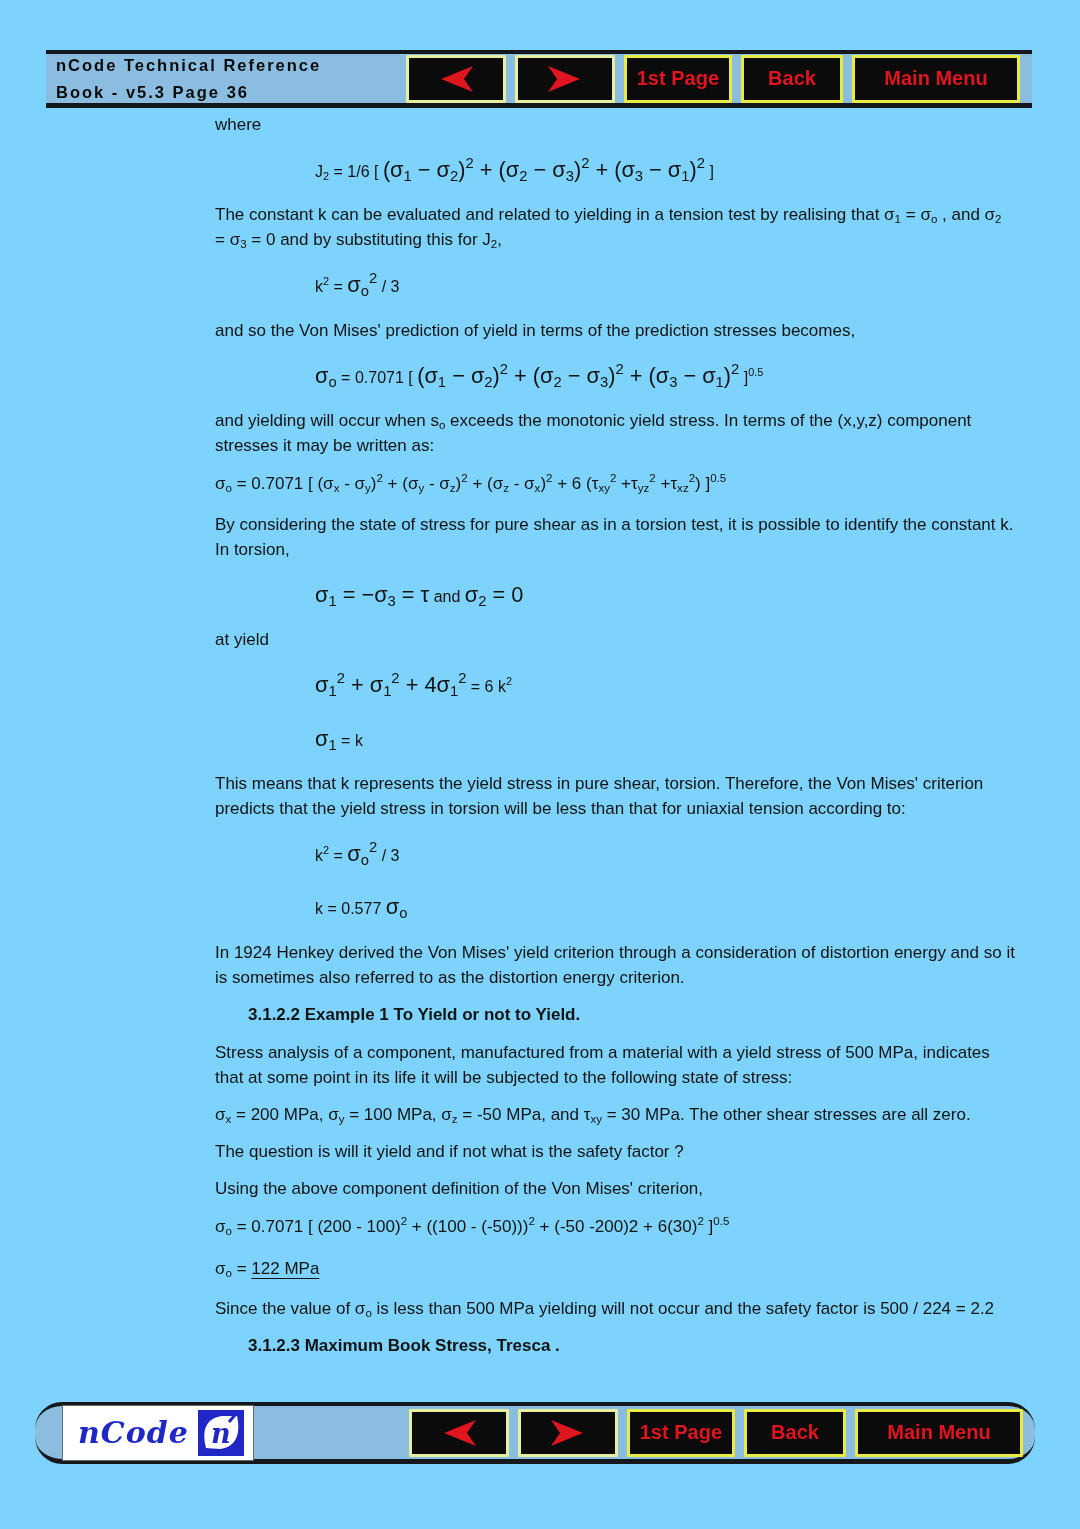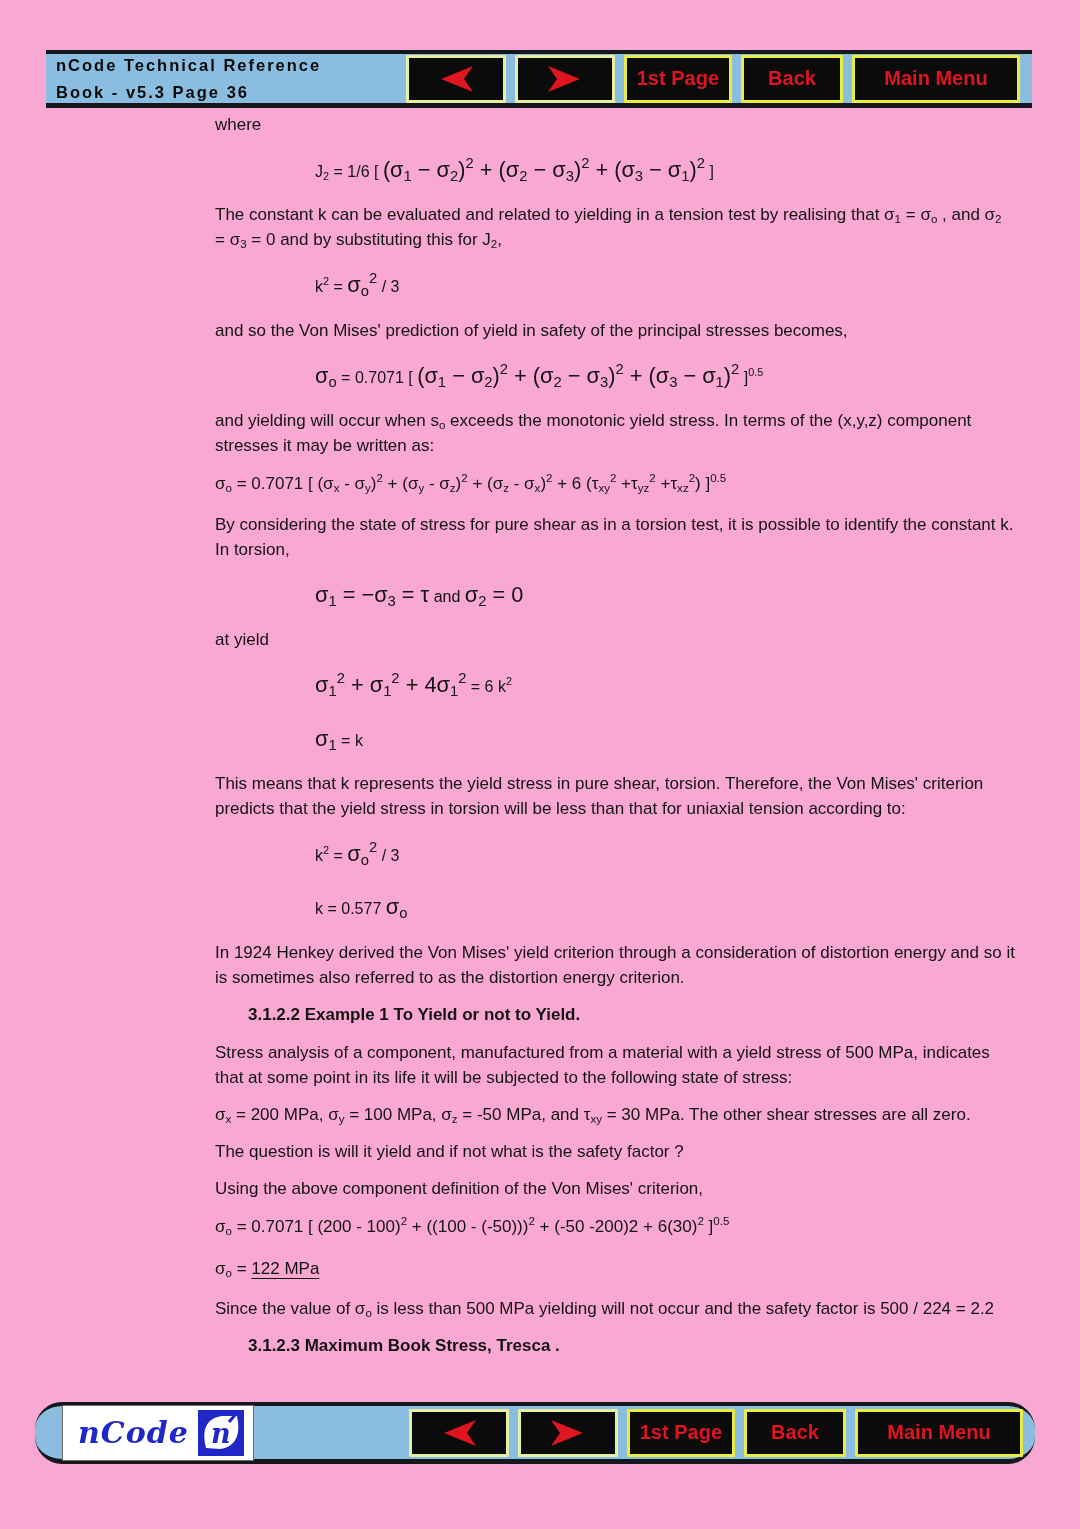--- a/index.html
+++ b/index.html
@@ -1,16 +1,16 @@
 <!DOCTYPE html>
 <html><head>
 <meta charset="utf-8">
 <style>
   html,body{margin:0;padding:0;background:#ffffff;}
-  .page{position:relative;width:1080px;height:1529px;background:#f9a8d4;overflow:hidden;
+  .page{position:relative;width:1080px;height:1529px;background:#7dd3fc;overflow:hidden;
         font-family:"Liberation Sans",sans-serif;color:#111;}
 
   
   .bar{position:absolute;box-sizing:border-box;background:#8abddf;
        border-top:4px solid #14181c;border-bottom:5px solid #14181c;
        display:flex;align-items:center;}
   .header-bar{left:46px;top:50px;width:986px;height:58px;padding:0 12px 0 10px;justify-content:space-between;}
   .footer-bar{left:35px;top:1402px;width:1000px;height:62px;padding:0 12px 0 0;justify-content:space-between;border-radius:27px;}
 
   .bar-title{font-weight:bold;font-size:16.5px;line-height:1.6;letter-spacing:2px;color:#0a0a0a;white-space:nowrap;}
@@ -74,21 +74,21 @@
       <button class="nav-btn btn-back">Back</button>
       <button class="nav-btn btn-menu">Main Menu</button>
     </div>
   </div>
 
   <div class="content">
     <p class="body">where</p>
     <div class="eq eq-display">J<sub>2</sub>  =  1/6 [ <span class="big">(σ<sub>1</sub> − σ<sub>2</sub>)<sup>2</sup>  +  (σ<sub>2</sub> − σ<sub>3</sub>)<sup>2</sup>  +  (σ<sub>3</sub> − σ<sub>1</sub>)<sup>2</sup></span> ]</div>
     <p class="body">The constant k can be evaluated and related to yielding in a tension test by realising that σ<sub>1</sub> = σ<sub>o</sub> , and σ<sub>2</sub> = σ<sub>3</sub> = 0 and by substituting this for J<sub>2</sub>,</p>
     <div class="eq eq-display">k<sup>2</sup>  =   <span class="big">σ<sub>o</sub><sup>2</sup></span> / 3</div>
-    <p class="body">and so the Von Mises' prediction of yield in safety of the principal stresses becomes,</p>
+    <p class="body">and so the Von Mises' prediction of yield in terms of the prediction stresses becomes,</p>
     <div class="eq eq-display"><span class="big">σ<sub>o</sub></span>  =  0.7071 [ <span class="big">(σ<sub>1</sub> − σ<sub>2</sub>)<sup>2</sup>  +  (σ<sub>2</sub> − σ<sub>3</sub>)<sup>2</sup>  +  (σ<sub>3</sub> − σ<sub>1</sub>)<sup>2</sup></span> ]<sup>0.5</sup></div>
     <p class="body">and yielding will occur when s<sub>o</sub> exceeds the monotonic yield stress. In terms of the (x,y,z) component stresses it may be written as:</p>
     <div class="eq eq-inline">σ<sub>o</sub>  =  0.7071 [ (σ<sub>x</sub> - σ<sub>y</sub>)<sup>2</sup> + (σ<sub>y</sub> - σ<sub>z</sub>)<sup>2</sup> + (σ<sub>z</sub> - σ<sub>x</sub>)<sup>2</sup> + 6 (τ<sub>xy</sub><sup>2</sup> +τ<sub>yz</sub><sup>2</sup> +τ<sub>xz</sub><sup>2</sup>) ]<sup>0.5</sup></div>
     <p class="body">By considering the state of stress for pure shear as in a torsion test, it is possible to identify the constant k. In torsion,</p>
     <div class="eq eq-display"><span class="big">σ<sub>1</sub>  = −σ<sub>3</sub>  = τ</span>  and  <span class="big">σ<sub>2</sub>  = 0</span></div>
     <p class="body">at yield</p>
     <div class="eq eq-display"><span class="big">σ<sub>1</sub><sup>2</sup>  +  σ<sub>1</sub><sup>2</sup>  + 4σ<sub>1</sub><sup>2</sup></span>  =  6 k<sup>2</sup></div>
     <div class="eq eq-display"><span class="big">σ<sub>1</sub></span>  =  k</div>
     <p class="body">This means that k represents the yield stress in pure shear, torsion. Therefore, the Von Mises' criterion predicts that the yield stress in torsion will be less than that for uniaxial tension according to:</p>
     <div class="eq eq-display">k<sup>2</sup>  =   <span class="big">σ<sub>o</sub><sup>2</sup></span> / 3</div>

